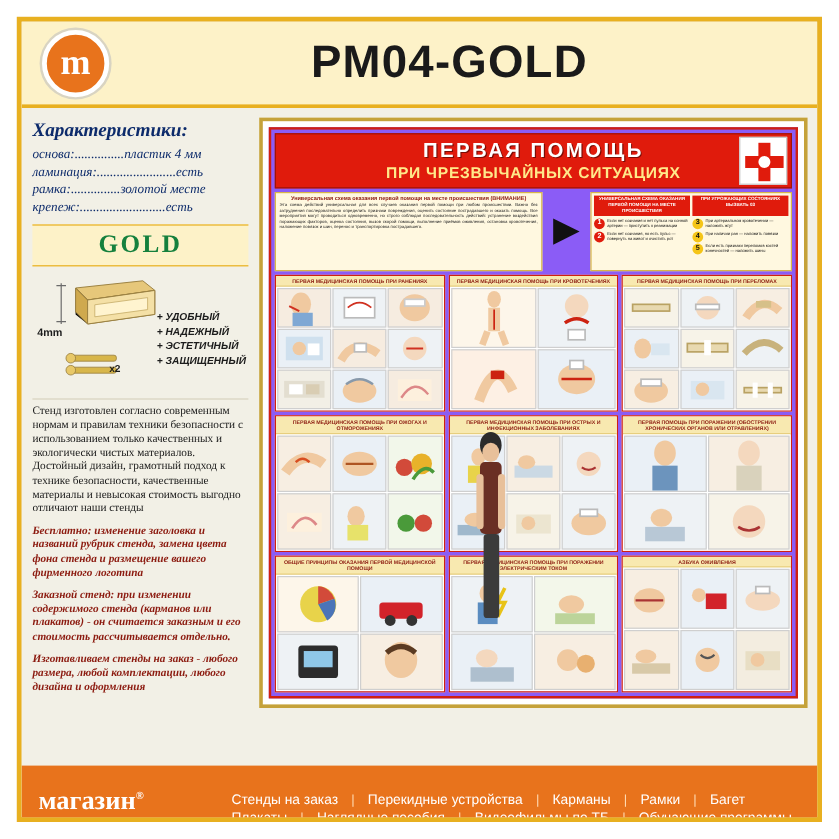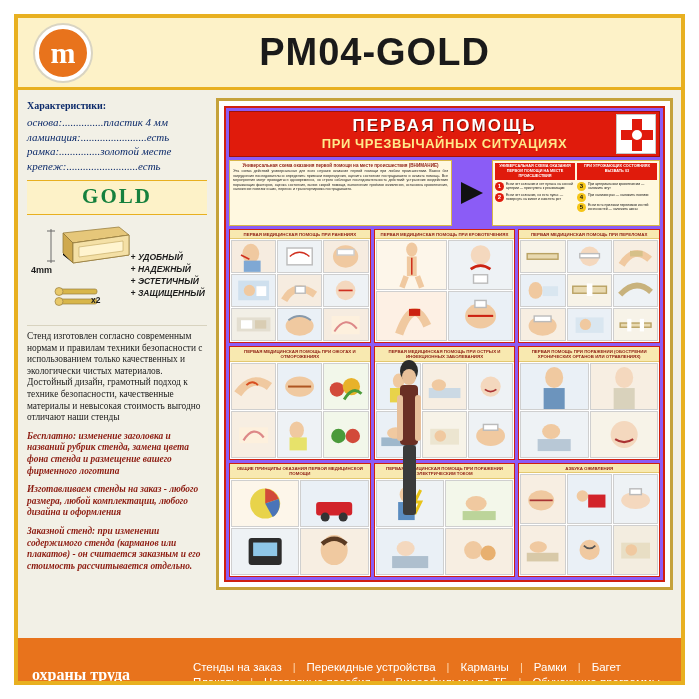--- a/index.html
+++ b/index.html
@@ -64,22 +64,23 @@
   }
   .right-col {
     width: 465px;
     background: #f2f0e6;
     padding: 8px 8px 0 0;
     position: relative;
   }
   
   .char-title {
     font-family: "Liberation Serif", serif;
+    font-style: italic;
     font-weight: bold;
-    font-size: 10px;
+    font-size: 16px;
     color: #0d2b6b;
     margin-bottom: 4px;
   }
   .char-list { font-family: "Liberation Serif", serif; font-style: italic; font-size: 11px; color: #0d2b6b; }
   .char-row { white-space: nowrap; line-height: 14.5px; }
   .gold-band {
     margin: 7px 0 6px 0;
     background: #fdf2c8;
     border-top: 1px solid #e8b020;
     border-bottom: 1px solid #e8b020;
@@ -300,22 +301,22 @@
             <div>+ УДОБНЫЙ</div>
             <div>+ НАДЕЖНЫЙ</div>
             <div>+ ЭСТЕТИЧНЫЙ</div>
             <div>+ ЗАЩИЩЕННЫЙ</div>
           </div>
         </div>
 
         <div class="desc">
           <p>Стенд изготовлен согласно современным нормам и правилам техники безопасности с использованием только качественных и экологически чистых материалов. Достойный дизайн, грамотный подход к технике безопасности, качественные материалы и невысокая стоимость выгодно отличают наши стенды</p>
           <p class="red">Бесплатно: изменение заголовка и названий рубрик стенда, замена цвета фона стенда и размещение вашего фирменного логотипа</p>
+          <p class="red">Заказной стенд: при изменении содержимого стенда (карманов или плакатов) - он считается заказным и его стоимость рассчитывается отдельно.</p>
           <p class="red">Изготавливаем стенды на заказ - любого размера, любой комплектации, любого дизайна и оформления</p>
-          <p class="red">Заказной стенд: при изменении содержимого стенда (карманов или плакатов) - он считается заказным и его стоимость рассчитывается отдельно.</p>
         </div>
       </div>
 
       <div class="right-col">
         <div class="poster">
           <div class="poster-inner">
 
             <div class="poster-title-bar">
               <div class="t1">ПЕРВАЯ  ПОМОЩЬ</div>
               <div class="t2">ПРИ ЧРЕЗВЫЧАЙНЫХ СИТУАЦИЯХ</div>
@@ -670,20 +671,23 @@
           <rect x="8" y="30" width="18" height="60" rx="4" fill="#6a2f24"></rect>
           <rect x="11" y="90" width="13" height="70" rx="3" fill="#3b3b3b"></rect>
           <rect x="5" y="40" width="6" height="46" rx="3" fill="#e8c09a"></rect>
           <rect x="23" y="40" width="6" height="46" rx="3" fill="#e8c09a"></rect>
         </svg>
       </div>
     </div>
 
     <div class="footer">
       <div class="footer-logo">
+        <div class="fl1">
+          <span>магазин</span><sup>®</sup>
+        </div>
         <div class="fl2">охраны труда</div>
       </div>
       <div class="footer-links">
         <div class="fl-row">
           <span class="fl-item">Стенды на заказ</span>
           <span class="fl-sep">|</span>
           <span class="fl-item">Перекидные устройства</span>
           <span class="fl-sep">|</span>
           <span class="fl-item">Карманы</span>
           <span class="fl-sep">|</span>

